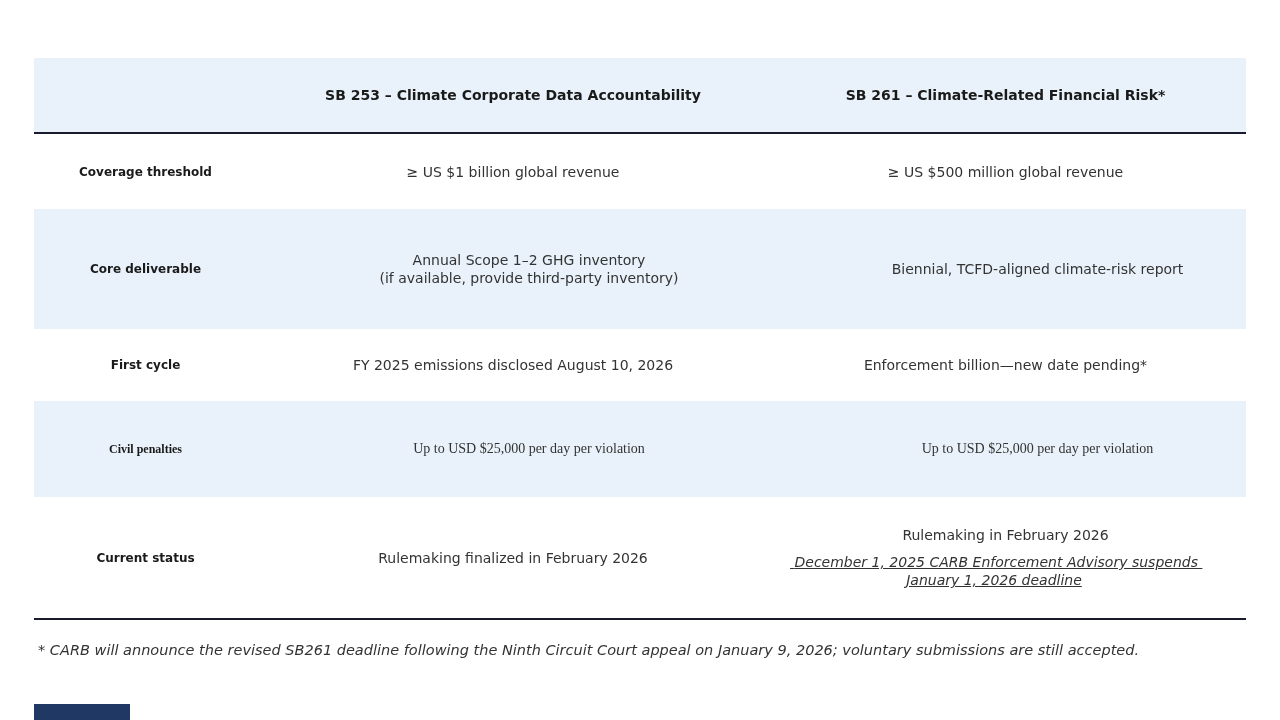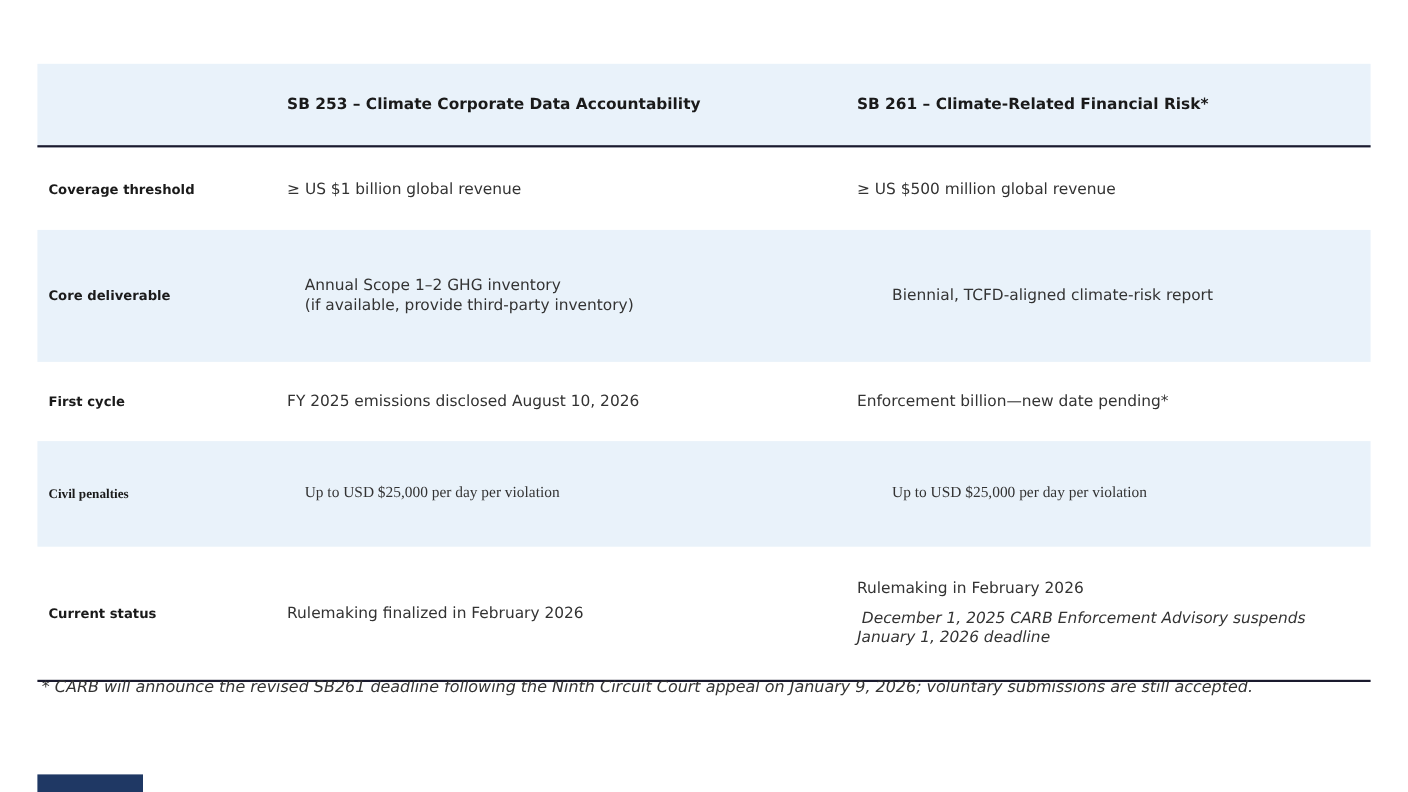--- a/index.html
+++ b/index.html
@@ -33,42 +33,44 @@
   .row.h-74 { height: 96px; font-family: Liberation Serif, serif; }
   .row.h-123 { height: 123px; }
   .row.last { border-bottom: 2px solid var(--rule, #1a1a2e); }
   .cell {
     display: flex;
     flex-direction: column;
     justify-content: center;
     font-size: 14px;
     line-height: 18px;
     padding-right: 14px;
+    text-align: center;
   }
   .cell.c1 {
     padding-left: 10px;
     font-weight: bold;
     font-size: 12px;
     color: var(--heading-text, #1a1a1a);
   }
   .cell.th {
     font-weight: bold;
     font-size: 14px;
     color: var(--heading-text, #1a1a1a);
   }
   .para + .para { margin-top: 9px; }
   .italic {
     font-style: italic;
     white-space: pre-wrap;
     max-width: 430px;
+    text-decoration: underline;
   }
   .footnote {
     position: absolute;
     left: 38px;
-    top: 617px;
+    top: 642px;
     width: 1200px;
     font-size: 14.5px;
     font-style: italic;
     color: var(--body-text, #333333);
   }
   .accent-bar {
     position: absolute;
     left: 34px;
     top: 704px;
     width: 96px;

